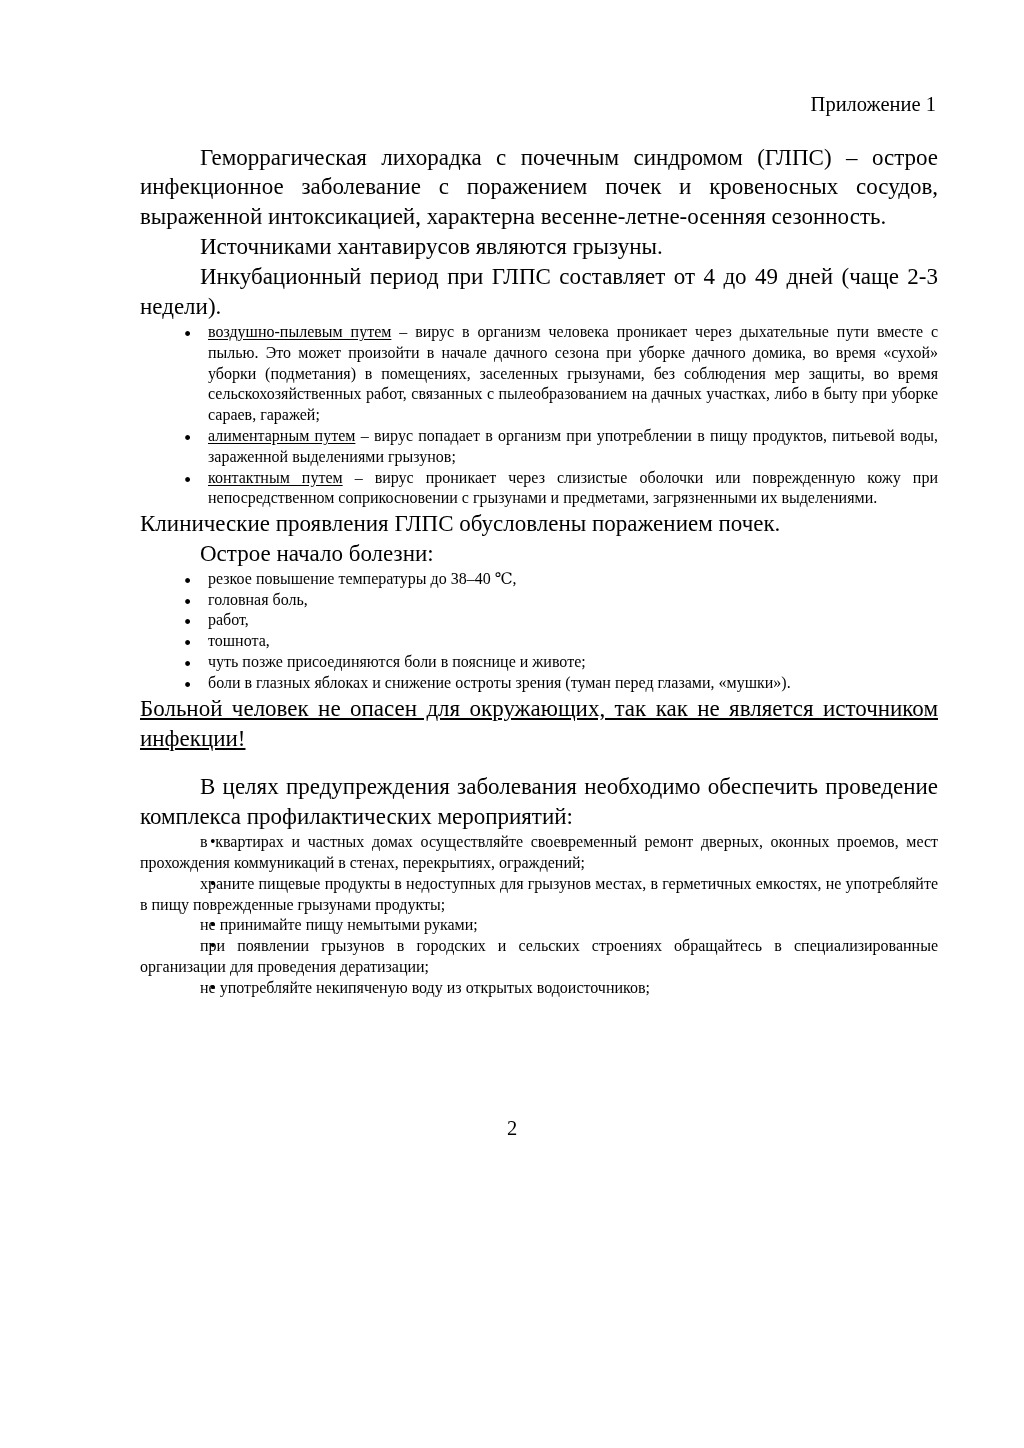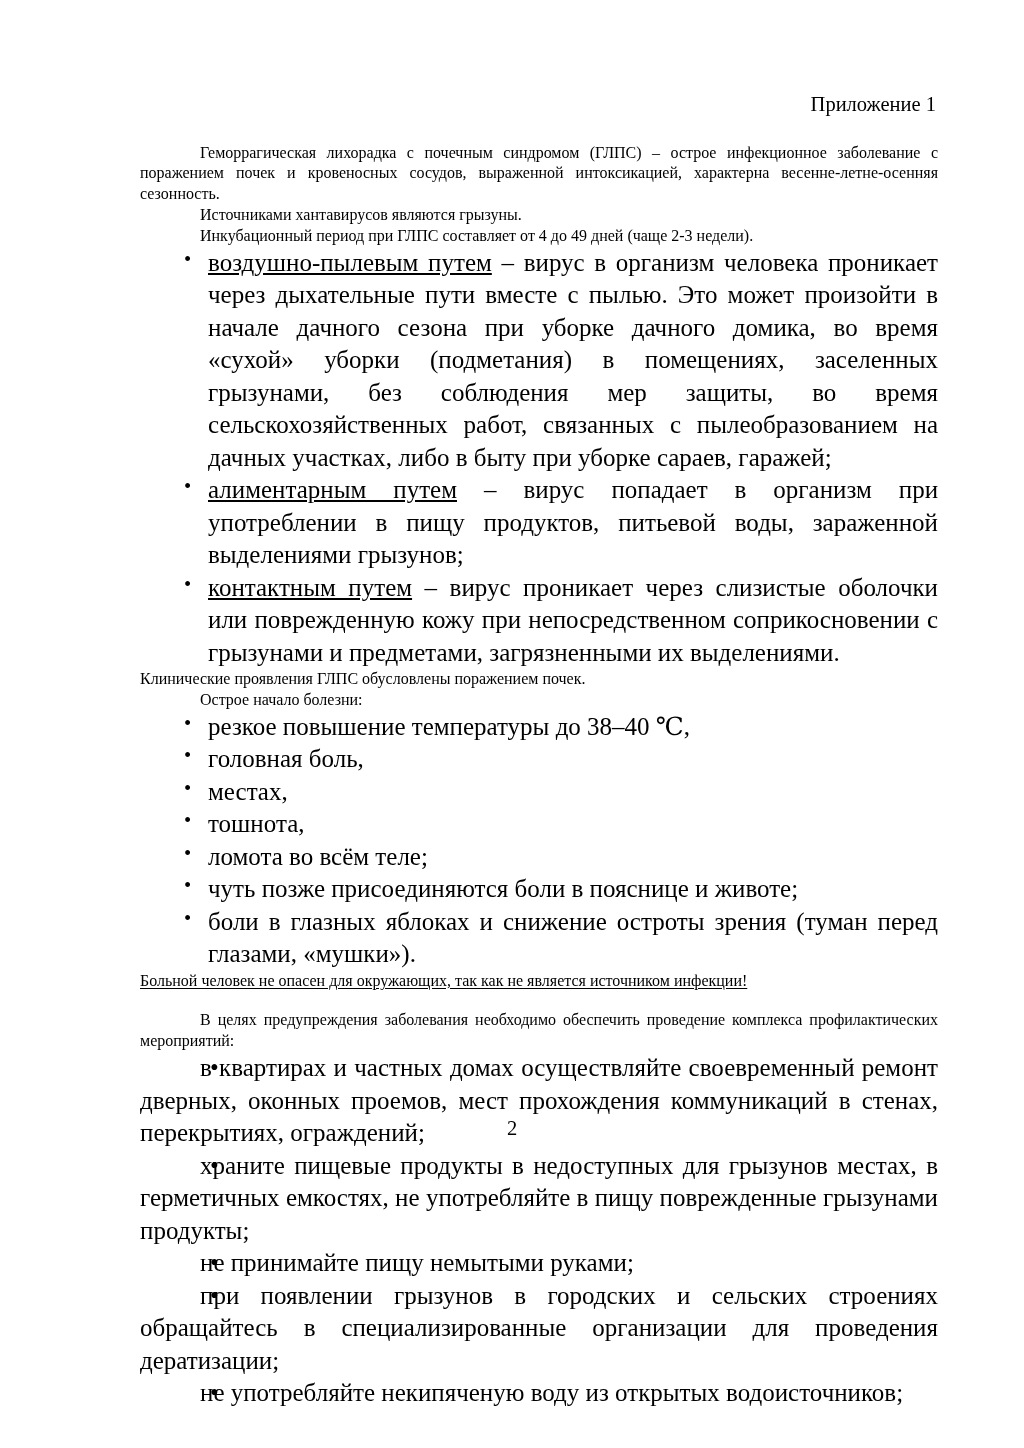--- a/index.html
+++ b/index.html
@@ -23,39 +23,39 @@
   }
   .header-right {
     text-align: right;
     font-size: 20.5px;
     line-height: 1.2;
     margin-bottom: 26px;
     padding-right: 2px;
   }
   p.body {
     margin: 0;
-    font-size: 16px;
+    font-size: 23px;
     line-height: 1.30;
     text-align: justify;
     text-justify: inter-word;
   }
   p.indent {
     text-indent: 60px;
   }
   p.noindent {
     text-indent: 0;
   }
   ul.bullets {
     list-style: none;
     margin: 0;
     padding: 0;
   }
   ul.bullets > li {
     position: relative;
-    font-size: 25px;
+    font-size: 16px;
     line-height: 1.30;
     text-align: justify;
     margin: 0;
   }
   
   ul.lvl1 > li {
     padding-left: 68px;
   }
   ul.lvl1 > li::before {
     content: "\2022";
@@ -126,23 +126,22 @@
     <li><span class="u">алиментарным путем</span><span> – вирус попадает в организм при употреблении в пищу продуктов, питьевой воды, зараженной выделениями грызунов;</span></li>
     <li><span class="u">контактным путем</span><span> – вирус проникает через слизистые оболочки или поврежденную кожу при непосредственном соприкосновении с грызунами и предметами, загрязненными их выделениями.</span></li>
   </ul>
 
   <p class="body noindent nojustify">Клинические проявления ГЛПС обусловлены поражением почек.</p>
   <p class="body indent nojustify">Острое начало болезни:</p>
 
   <ul class="bullets lvl2">
     <li>резкое повышение температуры до 38–40 ℃,</li>
     <li>головная боль,</li>
-    <li>местах,</li>
+    <li>работ,</li>
     <li>тошнота,</li>
-    <li>ломота во всём теле;</li>
     <li>чуть позже присоединяются боли в пояснице и животе;</li>
     <li>боли в глазных яблоках и снижение остроты зрения (туман перед глазами, «мушки»).</li>
   </ul>
 
   <p class="body noindent warn">Больной человек не опасен для окружающих, так как не является источником инфекции!</p>
 
   <div class="gap-md"></div>
 
   <p class="body indent">В целях предупреждения заболевания необходимо обеспечить проведение комплекса профилактических мероприятий:</p>
 

